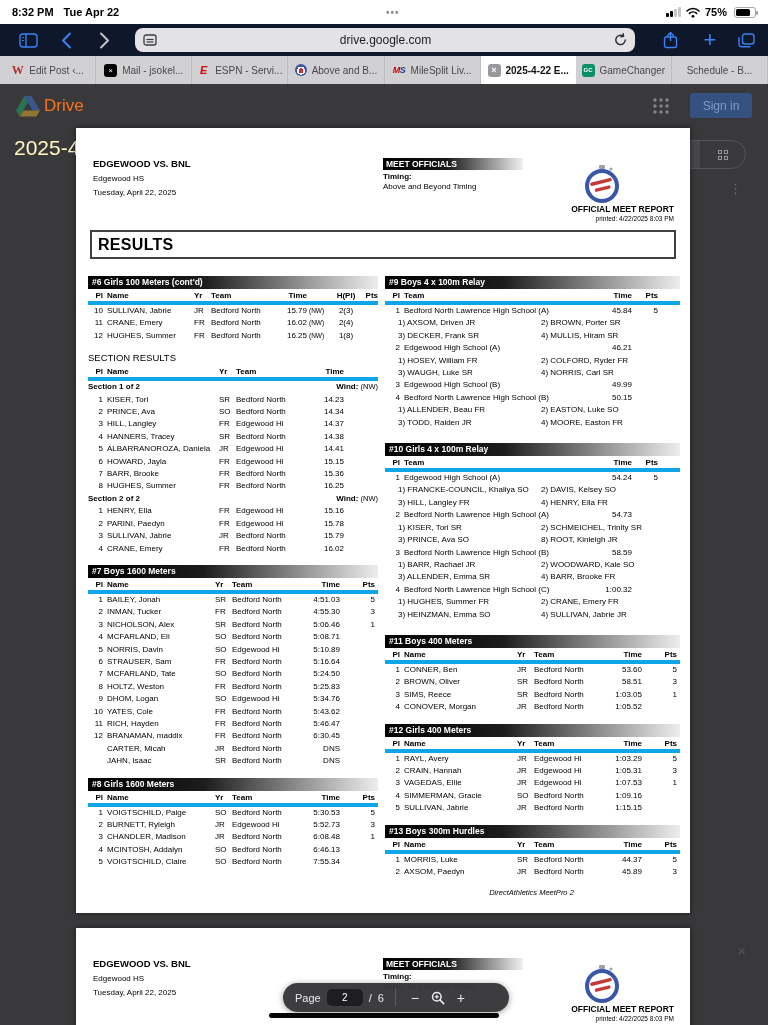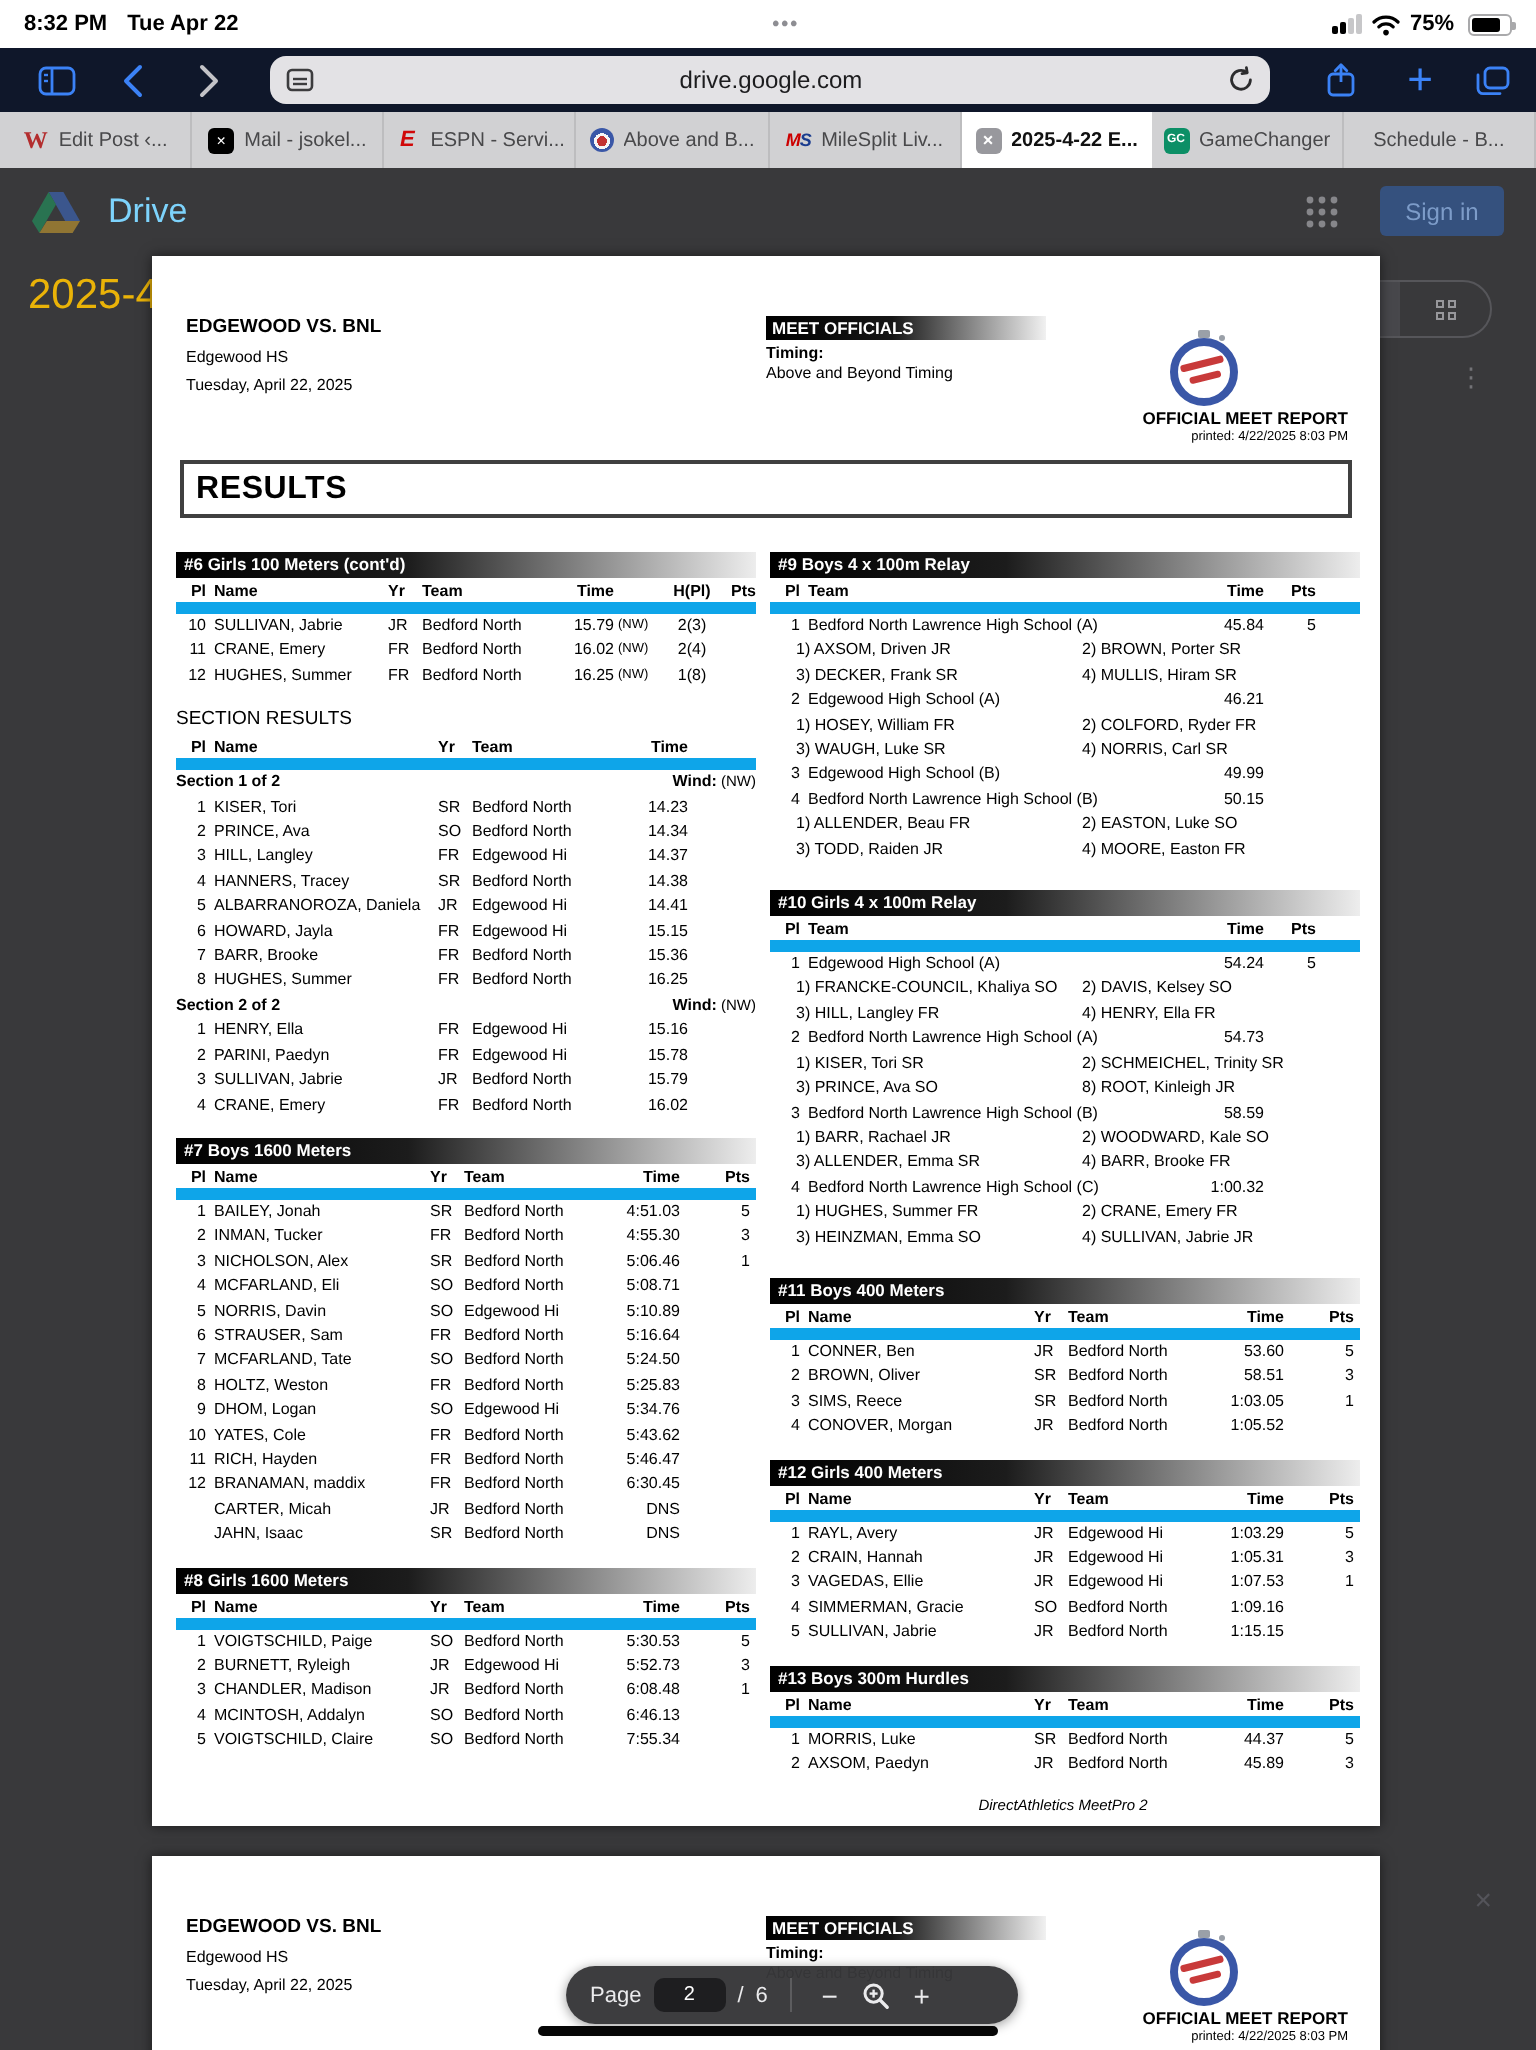--- a/index.html
+++ b/index.html
@@ -38,24 +38,24 @@
   .ico-sw{border:none;width:12px;height:12px;border-radius:50%;background:radial-gradient(circle at 50% 55%, #c23232 0 2.5px, #f5f5f5 2.5px 4px, #3a57a7 4px)}
   .ico-ms{font-style:italic;font-weight:bold;font-size:9px;letter-spacing:-.5px}
   .ms-m{color:#c00;font-style:italic}.ms-s{color:#1a3c8f;font-style:italic}
   .ico-close{background:#98989d;color:#fff;font-size:9px}
   .ico-gc{background:#0c8f66;color:#fff;font-weight:bold;font-size:6px}
   .tab-label{overflow:hidden;white-space:nowrap}
 
   
   .content{position:absolute;top:84px;left:0;right:0;bottom:0;background:#39393b}
   .drive-top{position:absolute;top:0;left:0;right:0;height:44px;display:flex;align-items:center;padding:0 16px}
-  .drive-word{font-size:17px;color:#7dd3fc;margin-left:14px}
+  .drive-word{font-size:17px;color:#f97316;margin-left:4px}
   .apps-grid{position:absolute;right:98px;top:13px}
   .signin-btn{position:absolute;right:16px;top:9px;width:62px;height:25px;background:#35517e;color:#7d9cc9;font-size:12px;border-radius:3px;display:flex;align-items:center;justify-content:center}
-  .file-label{position:absolute;top:52px;left:14px;font-size:21px;color:#eab308}
+  .file-label{position:absolute;top:52px;left:14px;font-size:21px;color:#fef9c3}
   .na-label{position:absolute;top:106px;left:94px;font-size:11px;color:#68686a}
   .view-toggle{position:absolute;top:56px;right:22px;width:92px;height:29px;border:1px solid #56565a;border-radius:15px;display:flex;overflow:hidden}
   .vt-seg{flex:1;display:flex;align-items:center;justify-content:center}
   .vt-list{background:#48484c}
   .list-lines i{display:block;width:11px;height:1.5px;background:#97979b;margin:1.5px 0}
   .grid-sq{display:grid;grid-template-columns:4px 4px;gap:2px}
   .grid-sq i{width:4px;height:4px;border:1.2px solid #97979b}
   .dots-vert{position:absolute;top:102px;right:26px;color:#737377;font-size:13px;line-height:6px;text-align:center}
 
   
@@ -76,21 +76,21 @@
   .results-box{position:absolute;left:14px;top:102px;width:586px;height:29px;border:2px solid #404040;display:flex;align-items:center;padding-left:6px;font-size:16px;font-weight:bold;letter-spacing:.3px}
   .cols{position:absolute;left:12px;top:148px;right:10px;display:flex;gap:7px}
   .col-l{width:290px;flex:none}
   .col-r{flex:1;min-width:0}
 
   .ev{margin-bottom:10px}
   .ev.relay{margin-bottom:14px}
   .ev-bar{background:linear-gradient(90deg,#000 0,#1c1c1c 40%,#ededed 100%);color:#fff;font-weight:bold;font-size:8.5px;height:13px;line-height:13px;padding-left:4px;margin-bottom:1px}
   .sec-title{font-size:9.5px;font-weight:normal;margin:6px 0 3px}
   .r{display:flex;line-height:12.4px;font-size:8px}
-  .hdr-row{font-weight:bold;border-bottom:6px solid #0ea5e9;line-height:11px}
+  .hdr-row{font-weight:bold;border-bottom:4px solid #0ea5e9;line-height:11px}
   .c-pl{width:15px;text-align:right;margin-right:4px;flex:none}
   .c-name{flex:1;white-space:nowrap;overflow:hidden;min-width:0}
   .c-yr{width:17px;flex:none}
   .c-team{width:62px;flex:none;white-space:nowrap;overflow:hidden}
   .c-time{width:46px;text-align:right;flex:none}
   .c-pts{width:38px;text-align:right;padding-right:3px;flex:none}
   .c-time6{width:34px;text-align:right;flex:none}
   .c-wind{width:24px;font-size:6.5px;padding-left:2px;flex:none}
   .c-hpl{width:30px;text-align:center;flex:none}
   .c-pts6{width:17px;text-align:right;flex:none}

